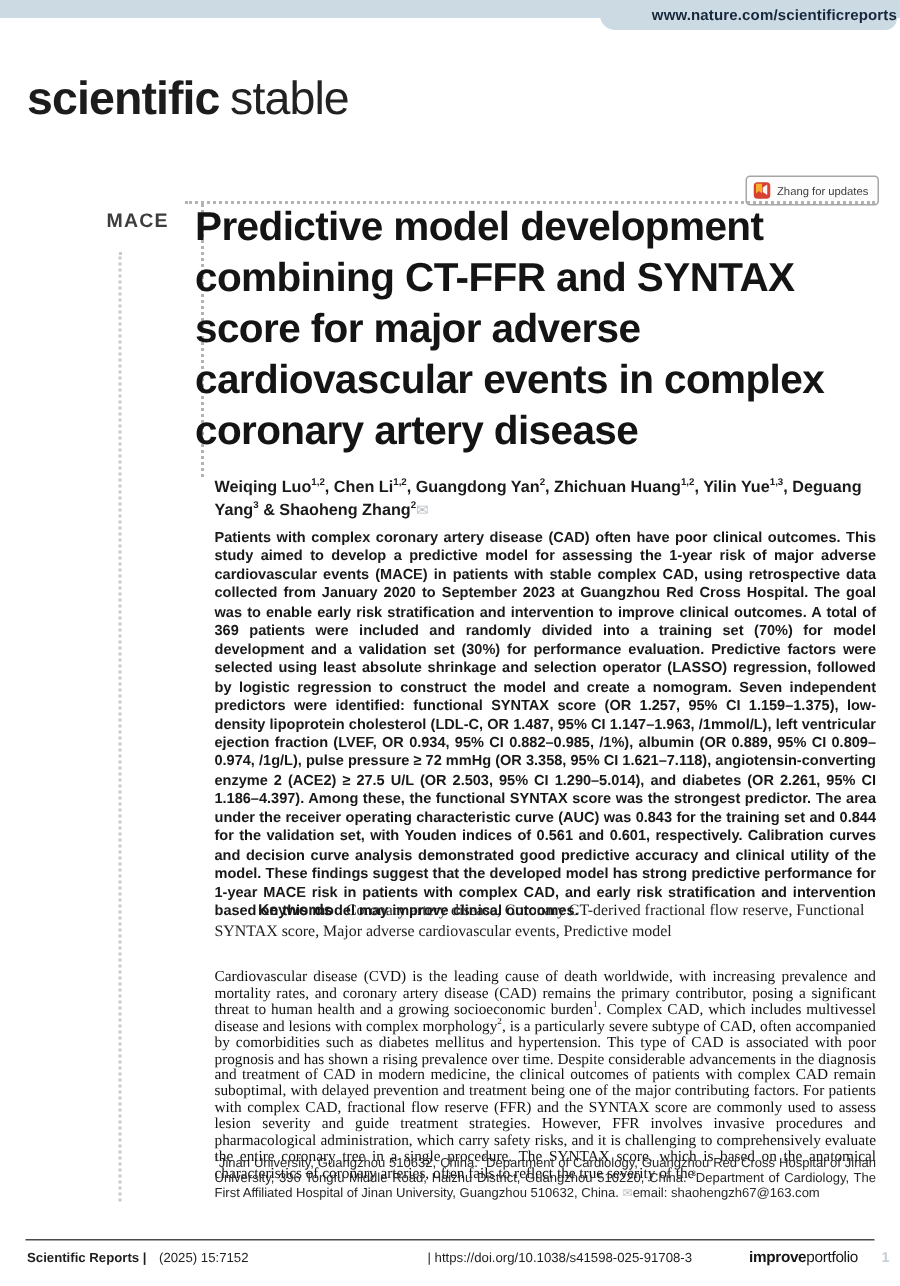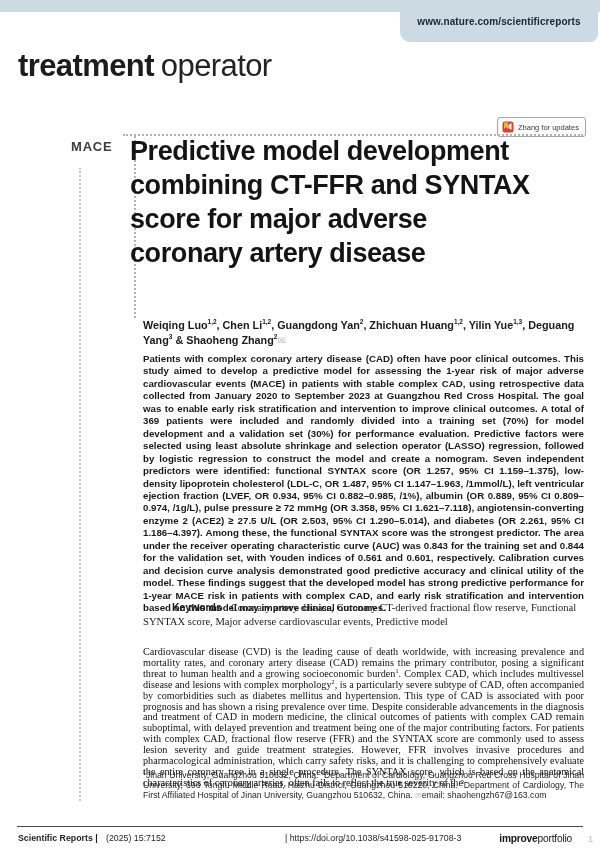--- a/index.html
+++ b/index.html
@@ -6,23 +6,23 @@
   .page {
     position:relative; width:600px; height:857px; margin:0 auto;
     background:#ffffff; overflow:hidden;
     font-family:"Liberation Sans", sans-serif; color:#1a1a1a;
   }
   sup { font-size:0.6em; vertical-align:super; line-height:0; }
 
   
   .top-strip { position:absolute; left:0; top:0; width:600px; height:12px; background:#ccdae3; }
   .url-tab {
-    position:absolute; left:400px; top:0; width:198px; height:42px;
+    position:absolute; left:400px; top:0; width:198px; height:20px;
     background:#ccdae3; border-radius:0 0 8px 10px;
-    display:flex; align-items:center; justify-content:center;
+    display:flex; align-items:center; justify-content:flex-end;
     font-size:10px; font-weight:700; color:#16273c; letter-spacing:0.1px;
   }
   .logo { position:absolute; left:18px; top:48px; font-size:31px; letter-spacing:-0.6px; color:#1c1c1c; white-space:nowrap; }
   .logo .b { font-weight:800; }
   .logo .l { font-weight:400; margin-left:7px; color:#222; }
 
   
   .check-badge {
     position:absolute; left:497px; top:117px; height:18px;
     background:#fdfdfd; border:1px solid #a6a6a6; border-radius:3px;
@@ -78,21 +78,21 @@
 </head>
 <body>
 
 <div class="page">
 
   <div class="top-strip"></div>
   <div class="url-tab">
     <span>www.nature.com/scientificreports</span>
   </div>
   <div class="logo">
-    <span class="b">treatment</span><span class="l">operator</span>
+    <span class="b">scientific</span><span class="l">stable</span>
   </div>
 
   <div class="check-badge">
     <svg width="12" height="12" viewBox="0 0 24 24" aria-hidden="true">
       <rect x="1" y="1" width="22" height="22" rx="5" fill="#d8402f"></rect>
       <path d="M4 3 h8 v13 l-4 -3.4 L4 16 Z" fill="#f5b12e"></path>
       <path d="M13 8 l6 -4 v14 l-6 -4 Z" fill="#ffffff" opacity="0.95"></path>
     </svg>
     <span>Zhang for updates</span>
   </div>
@@ -100,20 +100,21 @@
   <div class="rule-h"></div>
   <div class="rule-v-title"></div>
   <div class="rule-v-left"></div>
 
   <div class="open-label">MACE</div>
 
   <h1 class="title" style="margin:0;">
     <div>Predictive model development</div>
     <div>combining CT-FFR and SYNTAX</div>
     <div>score for major adverse</div>
+    <div>cardiovascular events in complex</div>
     <div>coronary artery disease</div>
   </h1>
 
   <div class="authors">
     <span>Weiqing Luo<sup>1,2</sup>, Chen Li<sup>1,2</sup>, Guangdong Yan<sup>2</sup>, Zhichuan Huang<sup>1,2</sup>, Yilin Yue<sup>1,3</sup>, Deguang Yang<sup>3</sup> &amp; Shaoheng Zhang<sup>2</sup></span><span class="mail">✉</span>
   </div>
 
   <p class="abstract" style="margin:0;">Patients with complex coronary artery disease (CAD) often have poor clinical outcomes. This study aimed to develop a predictive model for assessing the 1-year risk of major adverse cardiovascular events (MACE) in patients with stable complex CAD, using retrospective data collected from January 2020 to September 2023 at Guangzhou Red Cross Hospital. The goal was to enable early risk stratification and intervention to improve clinical outcomes. A total of 369 patients were included and randomly divided into a training set (70%) for model development and a validation set (30%) for performance evaluation. Predictive factors were selected using least absolute shrinkage and selection operator (LASSO) regression, followed by logistic regression to construct the model and create a nomogram. Seven independent predictors were identified: functional SYNTAX score (OR 1.257, 95% CI 1.159–1.375), low-density lipoprotein cholesterol (LDL-C, OR 1.487, 95% CI 1.147–1.963, /1mmol/L), left ventricular ejection fraction (LVEF, OR 0.934, 95% CI 0.882–0.985, /1%), albumin (OR 0.889, 95% CI 0.809–0.974, /1g/L), pulse pressure ≥ 72 mmHg (OR 3.358, 95% CI 1.621–7.118), angiotensin-converting enzyme 2 (ACE2) ≥ 27.5 U/L (OR 2.503, 95% CI 1.290–5.014), and diabetes (OR 2.261, 95% CI 1.186–4.397). Among these, the functional SYNTAX score was the strongest predictor. The area under the receiver operating characteristic curve (AUC) was 0.843 for the training set and 0.844 for the validation set, with Youden indices of 0.561 and 0.601, respectively. Calibration curves and decision curve analysis demonstrated good predictive accuracy and clinical utility of the model. These findings suggest that the developed model has strong predictive performance for 1-year MACE risk in patients with complex CAD, and early risk stratification and intervention based on this model may improve clinical outcomes.</p>
 
   <div class="keywords">

